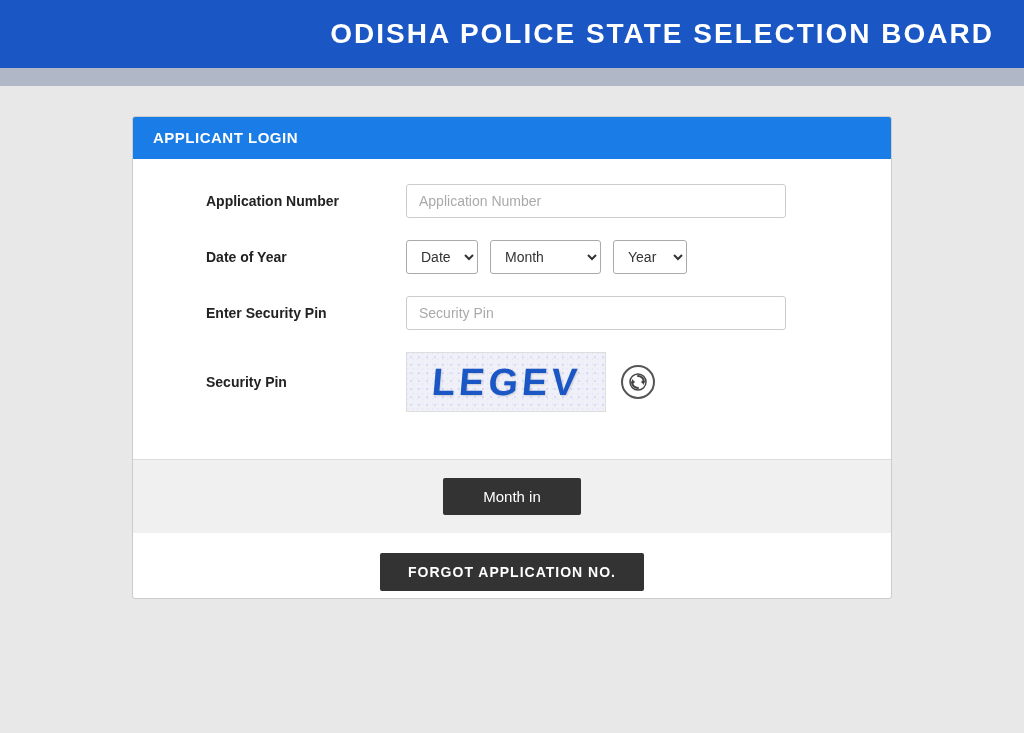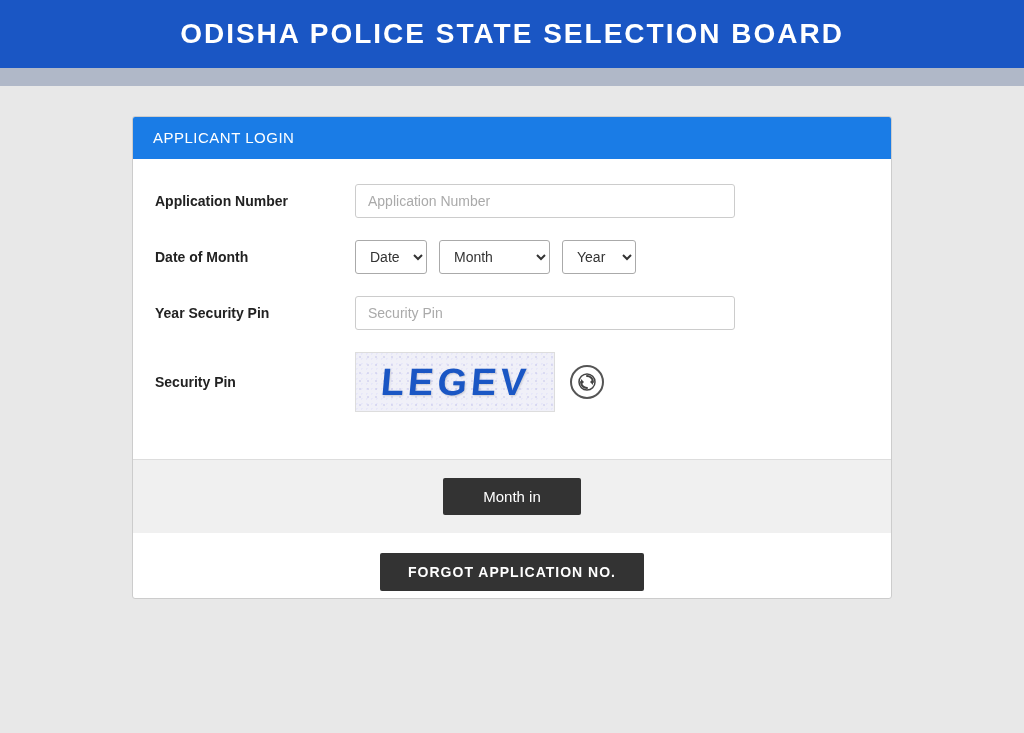--- a/index.html
+++ b/index.html
@@ -17,20 +17,21 @@
       text-align: center;
     }
 
     .header-title {
       color: #ffffff;
       font-size: 28px;
       font-weight: 900;
       letter-spacing: 2px;
       font-family: Arial, sans-serif;
       text-transform: uppercase;
+      text-align: right;
     }
 
     
     .subheader {
       background: #b0b8c8;
       height: 18px;
     }
 
     
     .page-body {
@@ -50,27 +51,28 @@
     }
 
     .login-card-header {
       background: #1a7ce6;
       padding: 12px 20px;
     }
 
     .login-card-header-title {
       color: #ffffff;
       font-size: 15px;
-      font-weight: normal;
+      font-weight: bold;
       text-transform: uppercase;
       letter-spacing: 0.5px;
     }
 
     .login-card-body {
-      padding: 25px 22px;
+      padding: 25px 42px;
+      margin-left: 31px;
     }
 
     
     .form-row {
       display: flex;
       align-items: center;
       margin-bottom: 22px;
     }
 
     .form-label {
@@ -225,21 +227,21 @@
     </div>
 
     <div class="login-card-body">
 
       <div class="form-row">
         <label class="form-label">Application Number</label>
         <input type="text" class="form-control" placeholder="Application Number" style="">
       </div>
 
       <div class="form-row">
-        <label class="form-label">Date of Month</label>
+        <label class="form-label">Date of Year</label>
         <div class="dob-selects">
           <select class="dob-select">
             <option>Date</option>
             <option>1</option>
             <option>2</option>
             <option>3</option>
             <option>4</option>
             <option>5</option>
             <option>6</option>
             <option>7</option>
@@ -309,21 +311,21 @@
             <option>2001</option>
             <option>2002</option>
             <option>2003</option>
             <option>2004</option>
             <option>2005</option>
           </select>
         </div>
       </div>
 
       <div class="form-row">
-        <label class="form-label">Year Security Pin</label>
+        <label class="form-label">Enter Security Pin</label>
         <input type="text" class="form-control" placeholder="Security Pin" style="">
       </div>
 
       <div class="form-row">
         <label class="form-label">Security Pin</label>
         <div class="captcha-container">
           <div class="captcha-image">
             <div class="captcha-noise"></div>
             <span class="captcha-text">LEGEV</span>
           </div>

